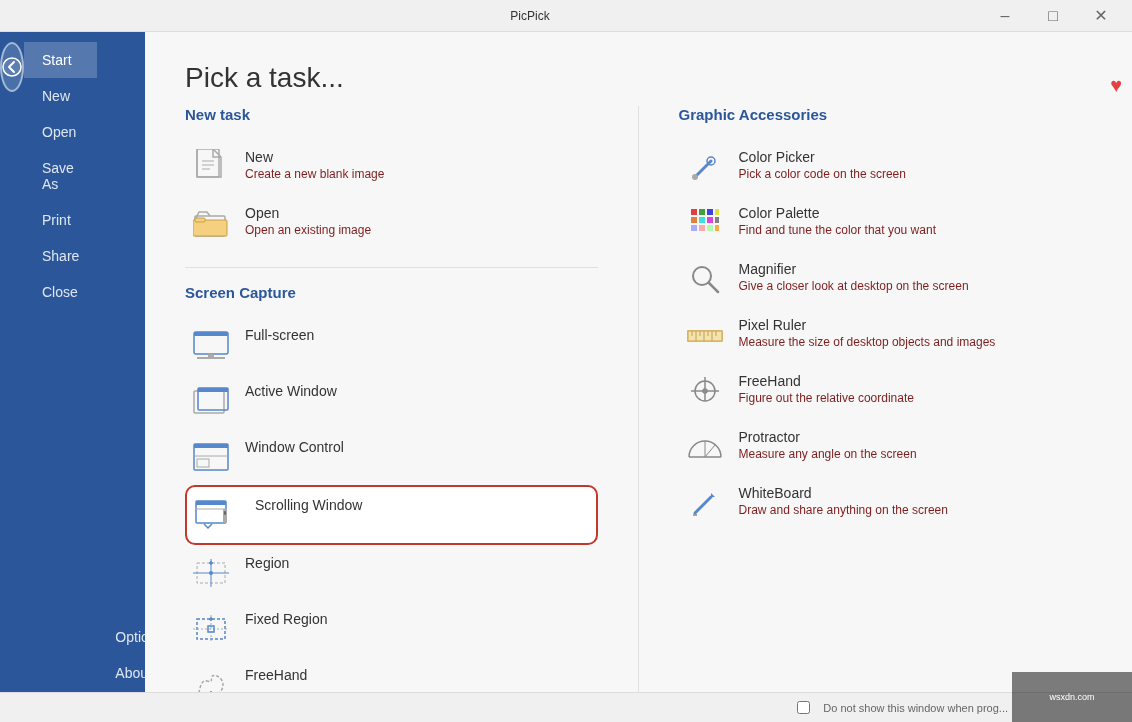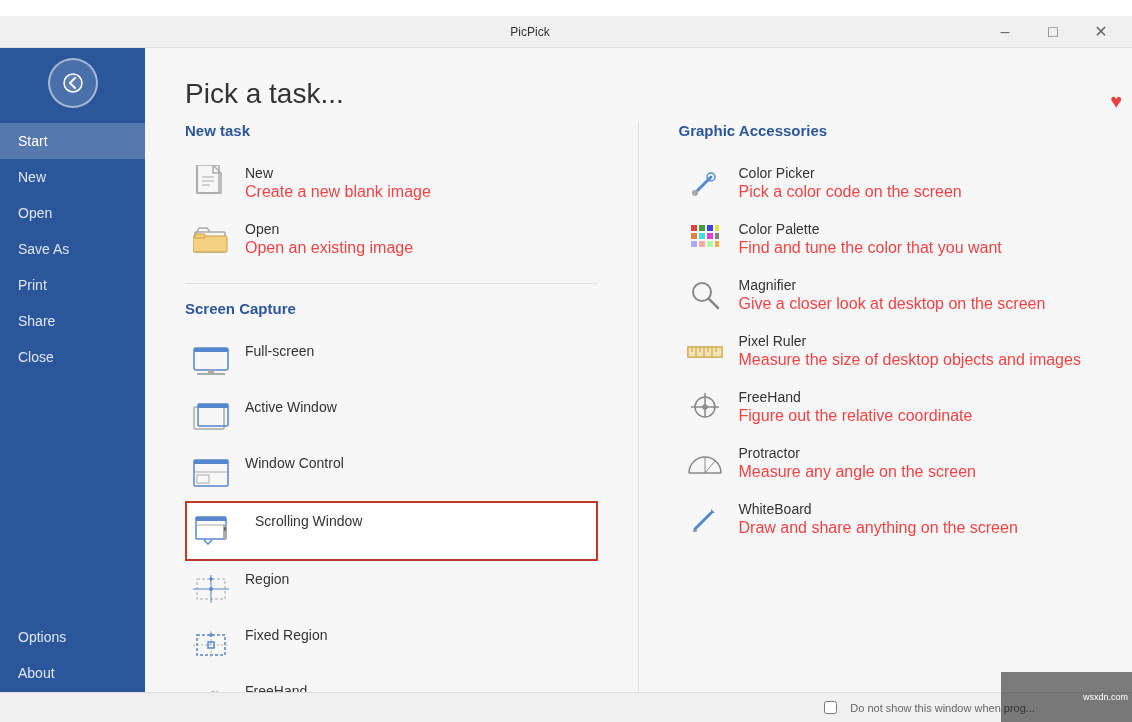--- a/index.html
+++ b/index.html
@@ -8,21 +8,20 @@
     
     .titlebar {
       background: #f0f0f0;
       height: 32px;
       display: flex;
       align-items: center;
       justify-content: space-between;
       padding: 0 8px;
       border-bottom: 1px solid #ddd;
       flex-shrink: 0;
-      margin-top: 16px;
     }
     .titlebar-title { font-size: 12px; color: #333; flex: 1; text-align: center; }
     .titlebar-controls { display: flex; gap: 2px; }
     .titlebar-btn {
       width: 46px; height: 32px;
       border: none; background: transparent;
       cursor: pointer; display: flex; align-items: center; justify-content: center;
       font-size: 16px; color: #666;
     }
 
@@ -31,21 +30,21 @@
       display: flex;
       flex: 1;
       overflow: hidden;
     }
 
     
     .sidebar {
       width: 145px;
       background: #2b579a;
       display: flex;
-      flex-direction: column;
+      flex-direction: row;
       flex-shrink: 0;
     }
     .sidebar-back {
       width: 50px; height: 50px;
       margin: 10px auto 5px;
       border-radius: 50%;
       background: rgba(255,255,255,0.15);
       border: 2px solid rgba(255,255,255,0.5);
       display: flex; align-items: center; justify-content: center;
       cursor: pointer;
@@ -111,42 +110,42 @@
       align-items: flex-start;
       gap: 16px;
       padding: 10px 8px;
       cursor: pointer;
       border-radius: 3px;
       transition: background 0.15s;
     }
     .task-item.highlighted {
       border: 2px solid #c0392b;
       background: #fff;
-      border-radius: 0;
+      border-radius: 10px;
       gap: 24px;
     }
 
     .task-icon {
       width: 36px;
       height: 36px;
       flex-shrink: 0;
       display: flex;
       align-items: center;
       justify-content: center;
     }
 
     .task-text {}
     .task-name {
       font-size: 14px;
       color: #333;
       font-weight: 400;
     }
     .task-desc {
-      font-size: 16px;
-      color: #ef4444;
+      font-size: 12px;
+      color: #7f1d1d;
       margin-top: 2px;
     }
 
     .divider {
       border: none;
       border-top: 1px solid #e0e0e0;
       margin: 16px 0;
     }
 
     
@@ -163,32 +162,32 @@
       padding: 0 12px;
       font-size: 11px;
       color: #666;
       flex-shrink: 0;
       position: relative;
     }
     .bottom-checkbox {
       display: flex;
       align-items: center;
       gap: 13px;
-      margin-right: 85px;
+      margin-right: 112px;
     }
     .watermark {
       position: absolute;
       bottom: 0;
       right: 0;
-      width: 131px;
+      width: 120px;
       height: 50px;
       background: rgba(0,0,0,0.5);
       display: flex;
       align-items: center;
-      justify-content: flex-end;
+      justify-content: center;
       color: white;
       font-size: 10px;
       text-align: center;
     }
   </style>
 </head>
 <body>
 
 <div class="titlebar">
   <div style="width:70px"></div>

